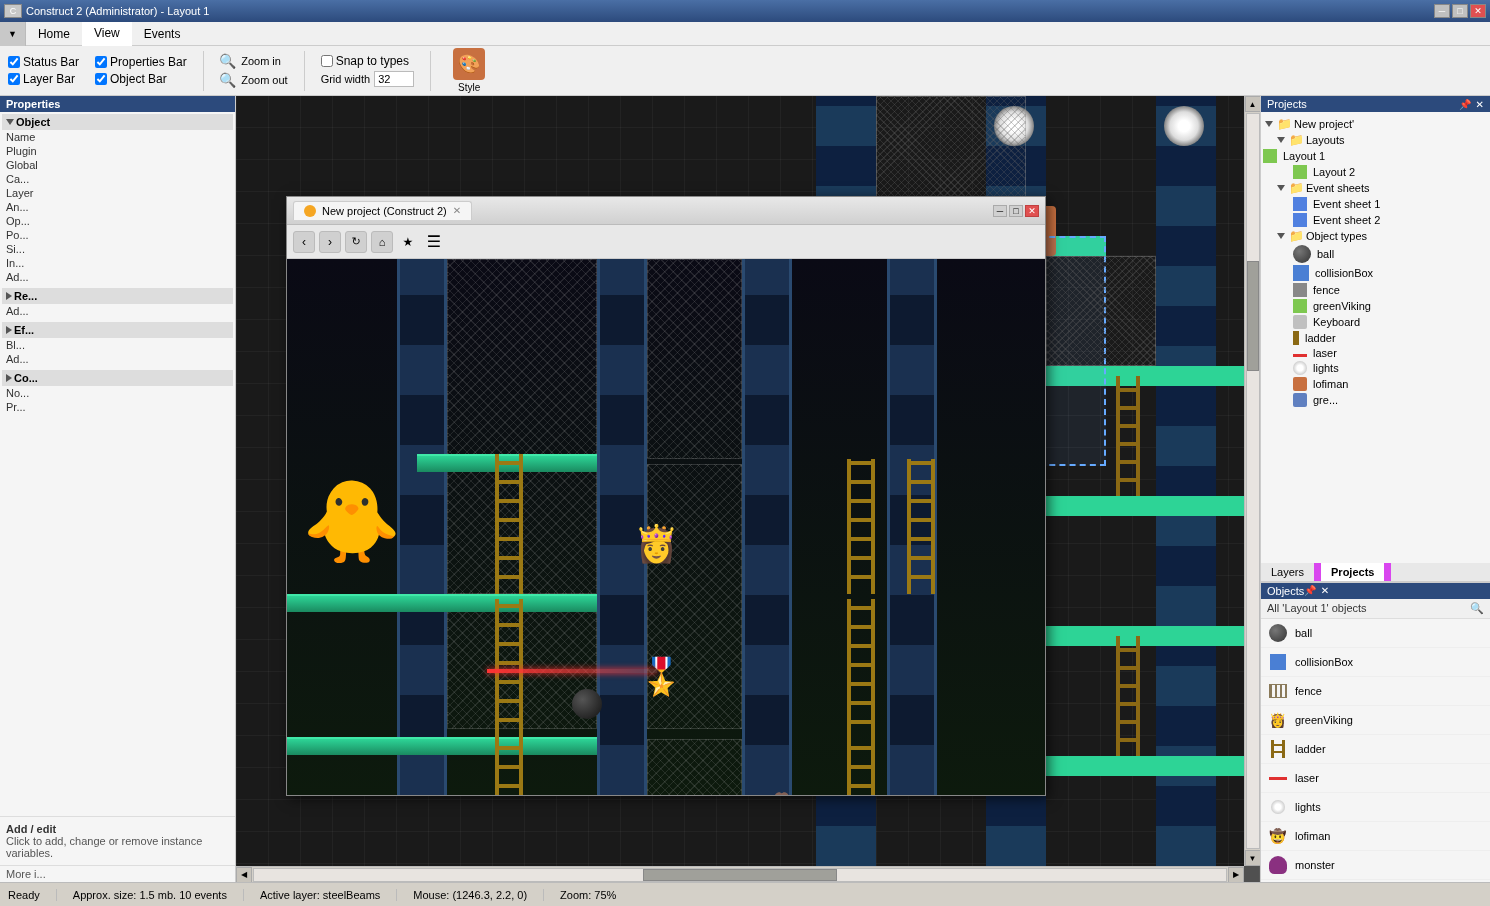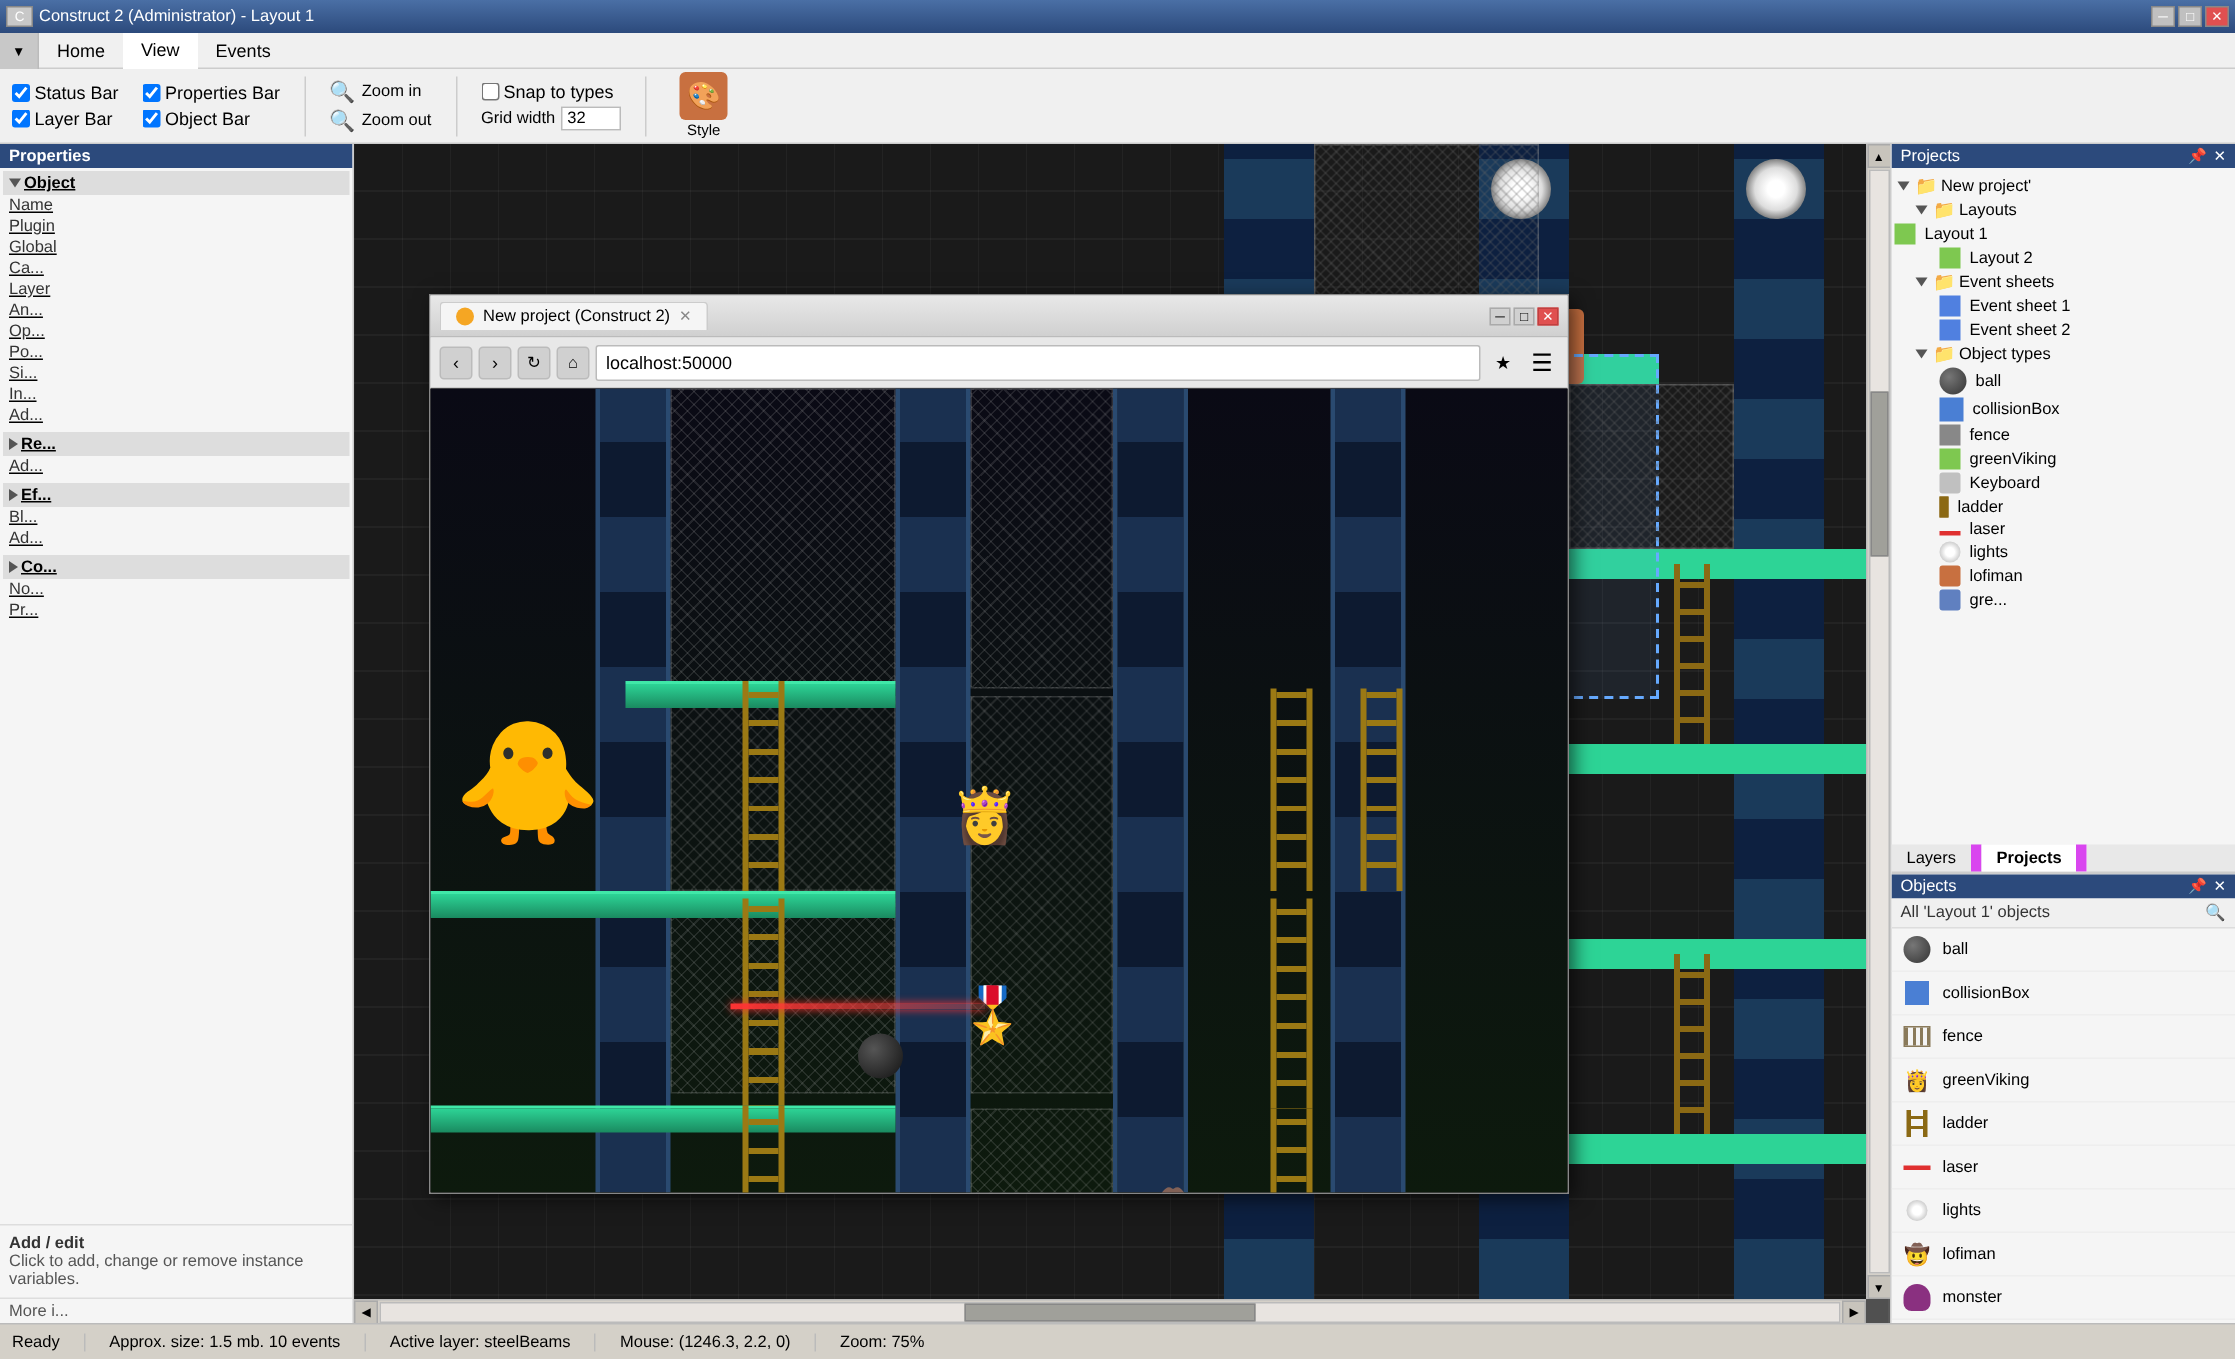--- a/index.html
+++ b/index.html
@@ -26,21 +26,21 @@
     .toolbar-divider { width: 1px; height: 40px; background: #ccc; }
     .toolbar-btn { display: flex; flex-direction: column; align-items: center; padding: 2px 6px; cursor: pointer; font-size: 10px; gap: 2px; }
     .grid-width-input { width: 40px; border: 1px solid #bbb; padding: 1px 3px; font-size: 11px; }
 
     
     .main-layout { display: flex; height: calc(906px - 22px - 24px - 50px - 24px); }
 
     
     .properties-panel { width: 236px; background: #f5f5f5; border-right: 1px solid #ccc; display: flex; flex-direction: column; overflow: hidden; }
     .properties-title { background: #2c4a7c; color: white; padding: 2px 6px; font-size: 11px; font-weight: bold; }
-    .prop-section { padding: 2px; text-decoration: underline; }
+    .prop-section { padding: 2px; }
     .prop-section-header { background: #ddd; padding: 2px 4px; font-size: 11px; font-weight: bold; display: flex; align-items: center; gap: 2px; cursor: pointer; }
     .prop-row { display: flex; align-items: center; padding: 1px 4px; font-size: 11px; gap: 2px; }
     .prop-label { flex: 0 0 80px; color: #333; overflow: hidden; text-overflow: ellipsis; white-space: nowrap; }
     .prop-value { flex: 1; color: #555; overflow: hidden; text-overflow: ellipsis; white-space: nowrap; }
     .more-info { padding: 6px; font-size: 11px; color: #555; border-top: 1px solid #ddd; margin-top: auto; }
     .add-edit-title { font-weight: bold; color: #333; }
 
     
     .center-area { flex: 1; background: #404040; position: relative; overflow: hidden; }
     
@@ -56,21 +56,21 @@
     .projects-tree { flex: 1; overflow-y: auto; padding: 2px; }
     .tree-item { display: flex; align-items: center; gap: 2px; padding: 1px 2px; font-size: 11px; cursor: pointer; }
 
     
     .panel-tabs { display: flex; border-bottom: 1px solid #ccc; background: #e8e8e8; }
     .panel-tab { padding: 3px 10px; font-size: 11px; cursor: pointer; border-right: 7px solid #d946ef; }
     .panel-tab.active { background: white; font-weight: bold; }
 
     
     .objects-panel { height: 300px; border-top: 1px solid #ccc; display: flex; flex-direction: column; }
-    .objects-header { background: #2c4a7c; color: white; padding: 2px 6px; font-size: 11px; display: flex; justify-content: space-between; }
+    .objects-header { background: #2c4a7c; color: white; padding: 2px 6px; font-size: 11px; display: flex; }
     .objects-subtitle { padding: 3px 6px; font-size: 11px; color: #333; border-bottom: 1px solid #ddd; background: #f0f0f0; }
     .objects-list { flex: 1; overflow-y: auto; }
     .object-item { display: flex; align-items: center; gap: 6px; padding: 3px 6px; font-size: 11px; cursor: pointer; border-bottom: 1px solid #eee; }
     .object-icon { width: 22px; height: 22px; display: flex; align-items: center; justify-content: center; flex-shrink: 0; }
     .obj-ball { width: 18px; height: 18px; background: radial-gradient(circle at 35% 35%, #777, #333); border-radius: 50%; }
     .obj-box { width: 16px; height: 16px; background: #4a7fd4; }
     .obj-lights { width: 14px; height: 14px; background: radial-gradient(circle, #fff 30%, #aaa 100%); border-radius: 50%; }
     .obj-monster { width: 18px; height: 18px; background: #8a3080; border-radius: 50% 50% 30% 30%; }
 
     
@@ -329,21 +329,20 @@
           <div style="width: 14px; height: 12px; background: #d0d0d0; border: 1px solid #aaa; display: flex; align-items: center; justify-content: center; font-size: 9px; cursor: pointer;">□</div>
           <div style="width: 14px; height: 12px; background: #e05050; border: 1px solid #c04040; display: flex; align-items: center; justify-content: center; font-size: 9px; cursor: pointer; color: white;">✕</div>
         </div>
       </div>
 
       <div style="background: #e8e8e8; height: 34px; display: flex; align-items: center; padding: 0 6px; gap: 4px; border-bottom: 1px solid #ccc;">
         <div style="width: 22px; height: 22px; background: #d0d0d0; border: 1px solid #bbb; border-radius: 3px; display: flex; align-items: center; justify-content: center; cursor: pointer; font-size: 12px;">‹</div>
         <div style="width: 22px; height: 22px; background: #d0d0d0; border: 1px solid #bbb; border-radius: 3px; display: flex; align-items: center; justify-content: center; cursor: pointer; font-size: 12px;">›</div>
         <div style="width: 22px; height: 22px; background: #d0d0d0; border: 1px solid #bbb; border-radius: 3px; display: flex; align-items: center; justify-content: center; cursor: pointer; font-size: 11px;">↻</div>
         <div style="width: 22px; height: 22px; background: #d0d0d0; border: 1px solid #bbb; border-radius: 3px; display: flex; align-items: center; justify-content: center; cursor: pointer; font-size: 11px;">⌂</div>
-        <input type="text" style="flex: 1 1 0%; height: 24px; border: 1px solid rgb(187, 187, 187); padding: 0px 6px; font-size: 12px; background: white; border-radius: 2px;" value="localhost:50000">
         <div style="width: 22px; height: 22px; display: flex; align-items: center; justify-content: center; cursor: pointer;">★</div>
         <div style="width: 22px; height: 22px; display: flex; align-items: center; justify-content: center; cursor: pointer; font-size: 16px;">☰</div>
       </div>
 
       <div style="height: calc(100% - 62px); background: #000; position: relative; overflow: hidden;">
 
         <div style="width: 100%; height: 100%; position: relative; background: #0a0a0a;">
 
           <div style="position: absolute; top: 0; left: 0; right: 0; bottom: 0; background: linear-gradient(to bottom, #0a0a15 0%, #0d1a0d 100%);"></div>
 

